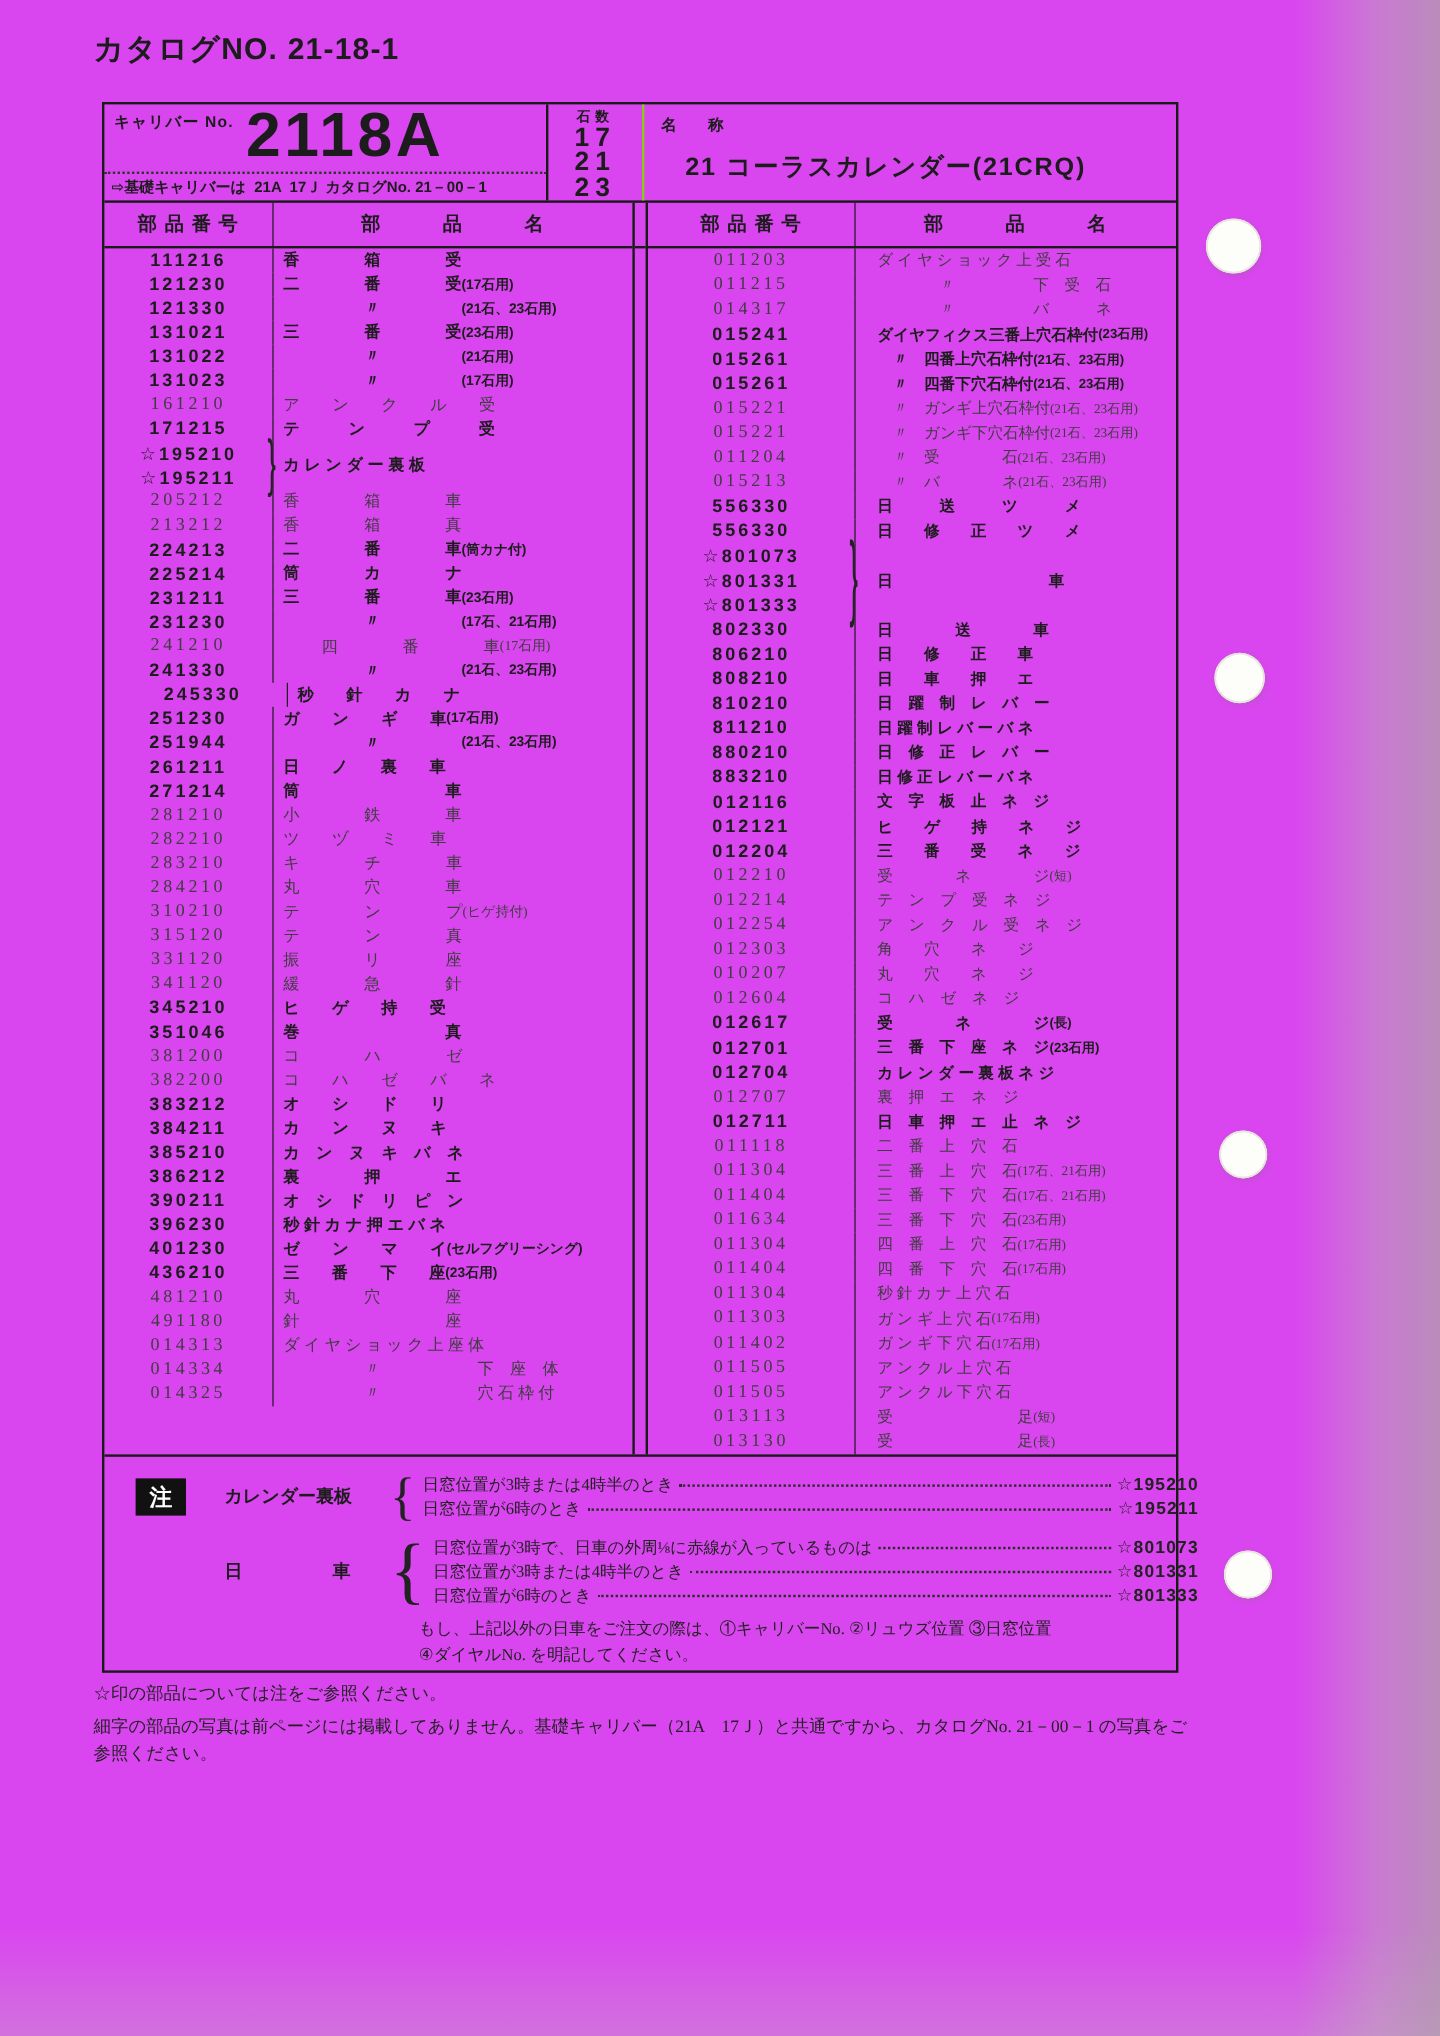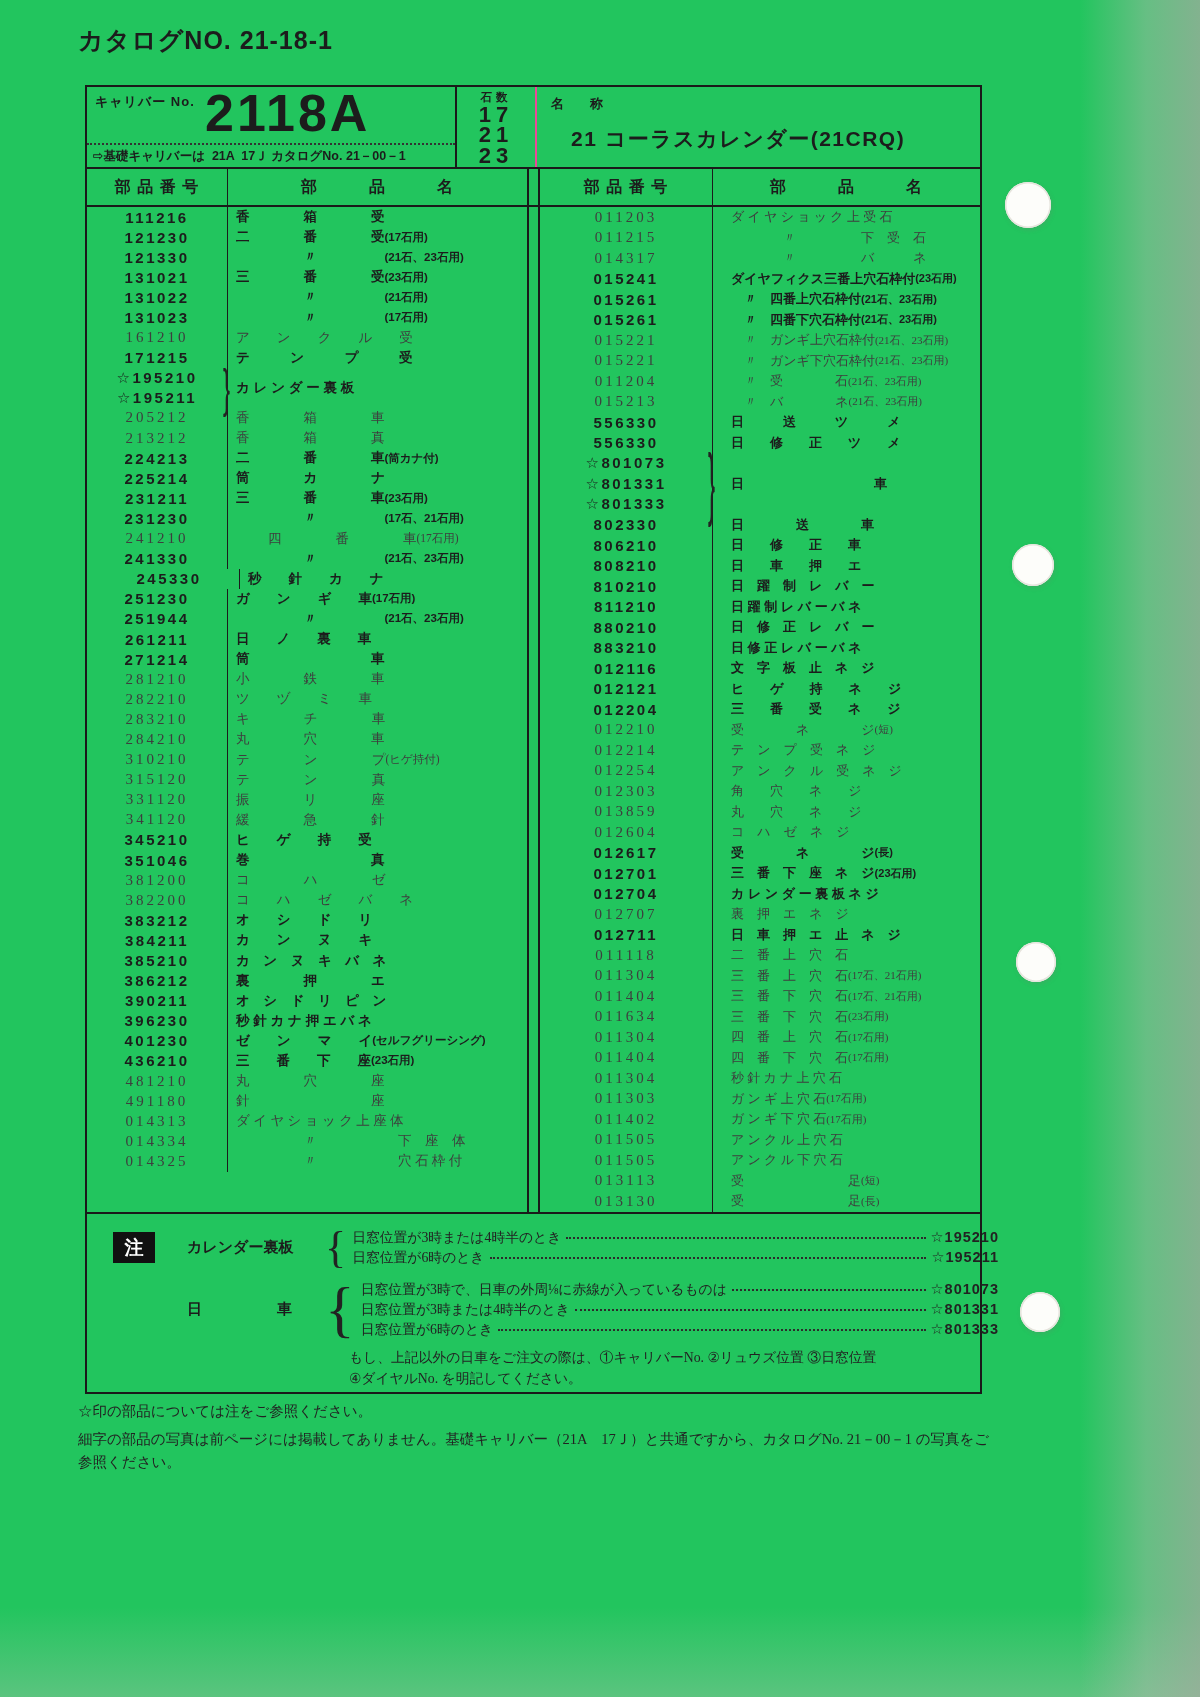--- a/index.html
+++ b/index.html
@@ -1,19 +1,19 @@
 <!DOCTYPE html>
 <html><head>
 <meta charset="utf-8">
 <style>
   html,body{margin:0;padding:0;}
   body{background:#d9d7d1;}
   .page{
     position:relative;width:1200px;height:1697px;overflow:hidden;
-    background:#22c55e;
+    background:#d946ef;
     font-family:"Liberation Sans","DejaVu Sans",sans-serif;
     color:#1c1c1c;
   }
   .page::after{
     content:'';position:absolute;top:0;right:0;width:120px;height:100%;
     background:linear-gradient(to right, rgba(190,188,182,0) 0%, rgba(185,183,177,.45) 55%, rgba(172,170,164,.7) 100%);
     pointer-events:none;
   }
   .page::before{
     content:'';position:absolute;bottom:0;left:0;width:100%;height:90px;
@@ -25,21 +25,21 @@
   .doc-title{position:absolute;left:78px;top:24px;font-size:25px;font-weight:800;letter-spacing:1px;}
 
   
   .partbox{position:absolute;left:85px;top:85px;width:893px;height:1305px;border:2.5px solid #1a1a1a;}
   .pb-header{height:80px;border-bottom:2.5px solid #1a1a1a;display:flex;}
   .hd-cal{width:368px;border-right:2px solid #1a1a1a;display:flex;flex-direction:column;position:relative;}
   .hd-cal-top{flex:1;position:relative;}
   .cal-label{position:absolute;left:8px;top:6px;font-size:13px;font-weight:700;letter-spacing:1px;}
   .cal-no{position:absolute;left:118px;top:-4px;font-size:52px;font-weight:800;letter-spacing:3px;}
   .hd-cal-base{border-top:2.2px dotted #333;font-size:12.5px;font-weight:700;padding:3px 4px 2px 6px;white-space:pre;}
-  .hd-stones{width:78px;border-right:2px solid #ec4899;display:flex;flex-direction:column;align-items:center;}
+  .hd-stones{width:78px;border-right:2px solid #84cc16;display:flex;flex-direction:column;align-items:center;}
   .stones-label{font-size:11.5px;font-weight:700;margin-top:3px;letter-spacing:4px;}
   .stone{font-size:22px;font-weight:800;line-height:0.93;letter-spacing:5px;}
   .hd-name{flex:1;position:relative;}
   .name-label{position:absolute;left:14px;top:8px;font-size:13px;font-weight:700;white-space:pre;}
   .name-value{position:absolute;left:34px;top:38px;font-size:21px;font-weight:600;letter-spacing:1.5px;white-space:pre;}
 
   
   .pb-table{display:flex;height:1043px;}
   .pgroup{display:flex;flex-direction:column;}
   .gl{width:440px;}
@@ -436,21 +436,21 @@
             </div>
             <div class="prow lt" style="height: 20.51px;">
               <div class="pnum">012254</div>
               <div class="pname">ア　ン　ク　ル　受　ネ　ジ</div>
             </div>
             <div class="prow lt" style="height: 20.51px;">
               <div class="pnum">012303</div>
               <div class="pname">角　　穴　　ネ　　ジ</div>
             </div>
             <div class="prow lt" style="height: 20.51px;">
-              <div class="pnum">013859</div>
+              <div class="pnum">010207</div>
               <div class="pname">丸　　穴　　ネ　　ジ</div>
             </div>
             <div class="prow lt" style="height: 20.51px;">
               <div class="pnum">012604</div>
               <div class="pname">コ　ハ　ゼ　ネ　ジ</div>
             </div>
             <div class="prow" style="height: 20.51px;">
               <div class="pnum">012617</div>
               <div class="pname">受　　　　ネ　　　　ジ<span class="paren">(長)</span></div>
             </div>

